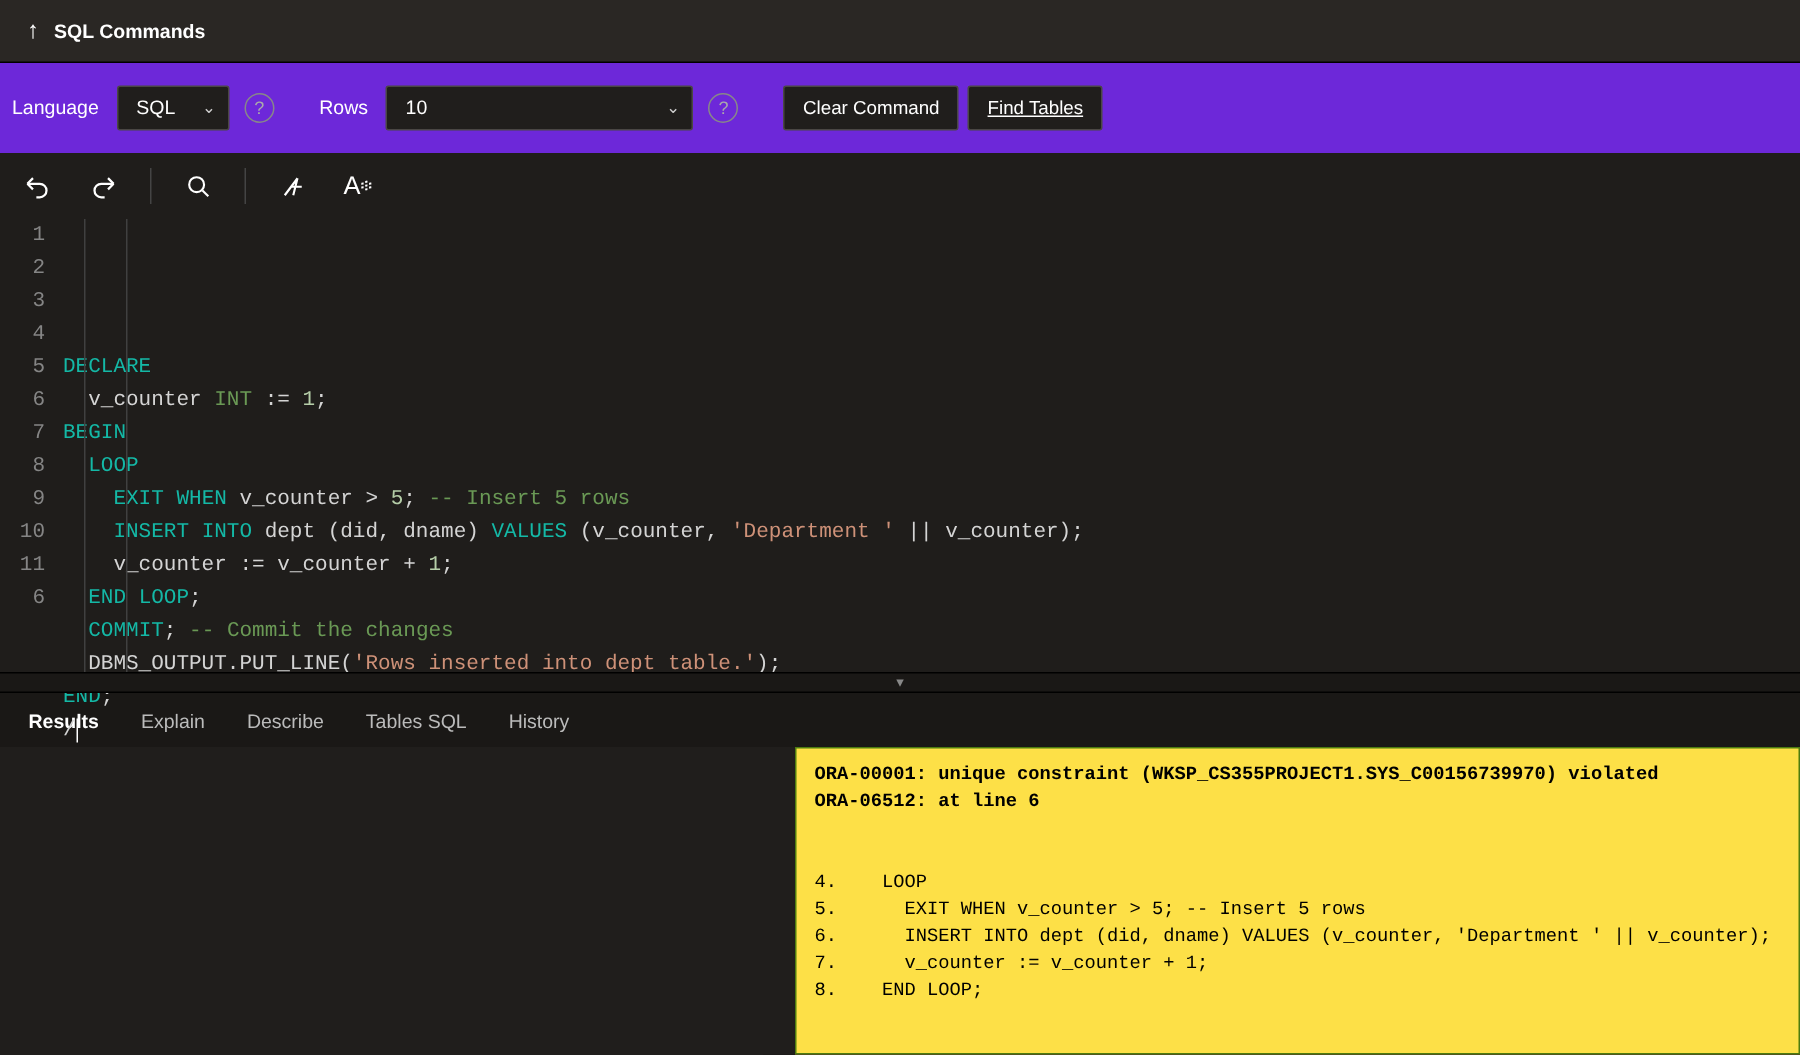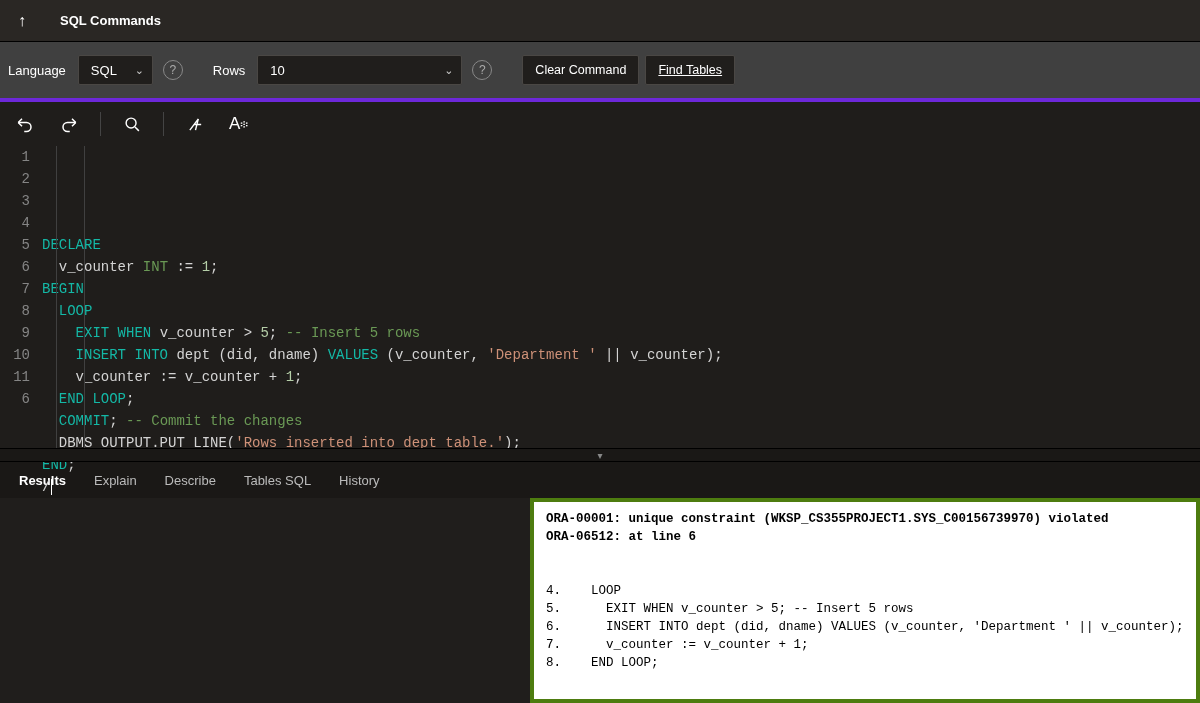--- a/index.html
+++ b/index.html
@@ -15,26 +15,26 @@
     background: #2a2724;
     border-bottom: 1px solid #000;
     display: flex; align-items: center;
     padding: 0 18px;
     gap: 10px;
   }
   .header .arrow-up {
     font-size: 16px; color: #fff;
   }
   .header .title {
-    font-size: 13px; font-weight: 600; color: #fff; margin-left: 24px;
+    font-size: 13px; font-weight: 600; color: #fff;
   }
   .toolbar {
     height: 60px;
-    background: #404040;
-    border-bottom: 4px solid #6d28d9;
+    background: #6d28d9;
+    border-bottom: 1px solid #6d28d9;
     display: flex; align-items: center;
     padding: 0 8px;
     gap: 10px;
   }
   .toolbar .label {
     font-size: 13px; color: #fff;
     margin-right: 2px;
   }
   .select {
     position: relative;
@@ -159,22 +159,22 @@
     display: flex;
     height: 205px;
     background: #2a2724;
   }
   .results-left {
     width: 530px;
     background: #201e1c;
   }
   .results-right {
     flex: 1;
-    background: #ffffff;
-    border: 4px solid #4d7c0f;
+    background: #fde047;
+    border: 1px solid #4d7c0f;
     color: #000;
     font-family: "Consolas", "Courier New", monospace;
     font-size: 12.5px;
     line-height: 18px;
     padding: 8px 12px;
     white-space: pre-wrap;
     overflow: hidden;
   }
   .results-right .err-line { font-weight: 600; }
 </style>

